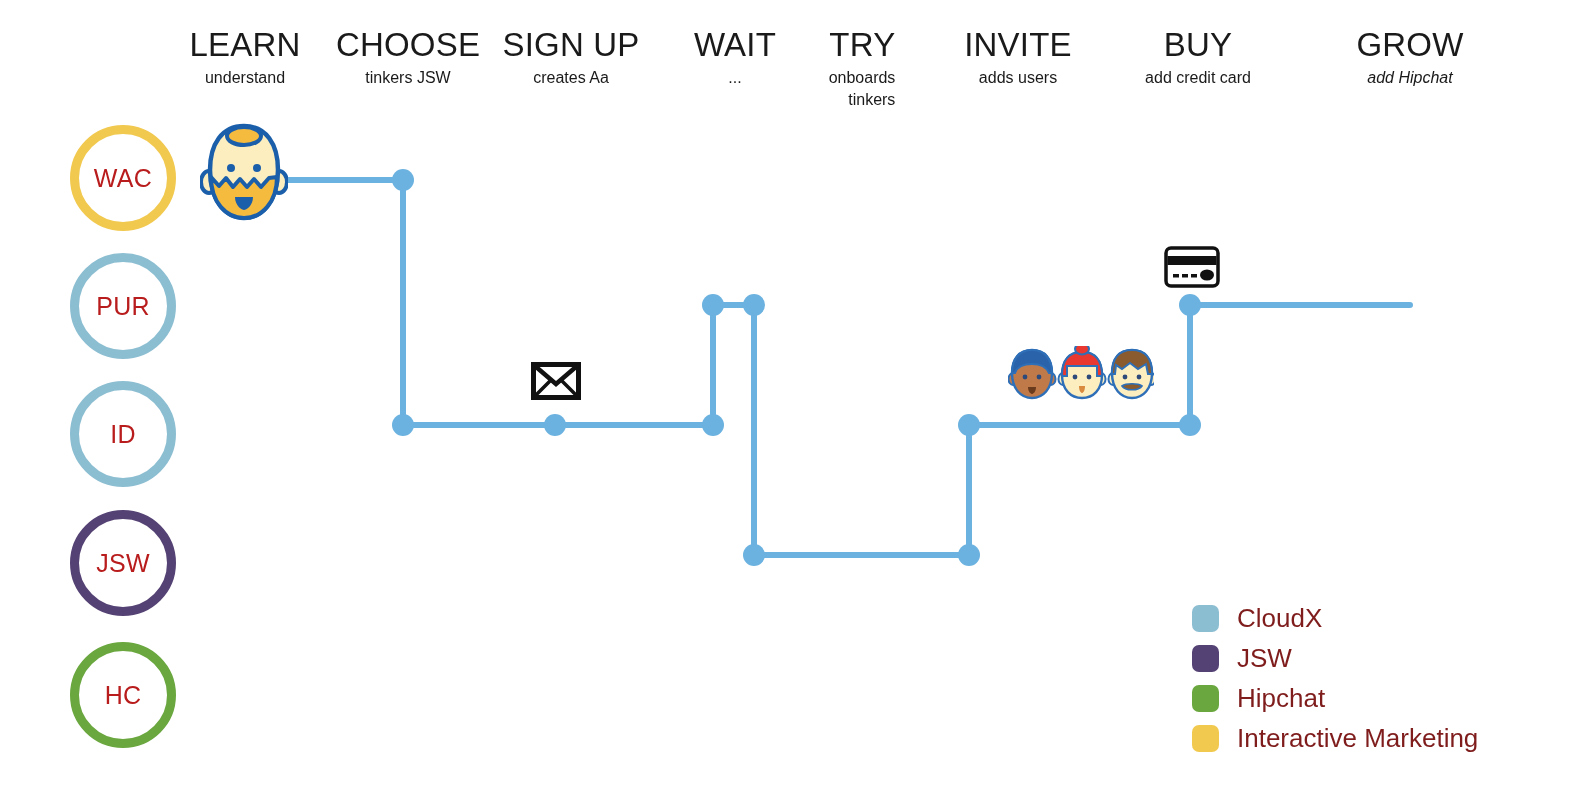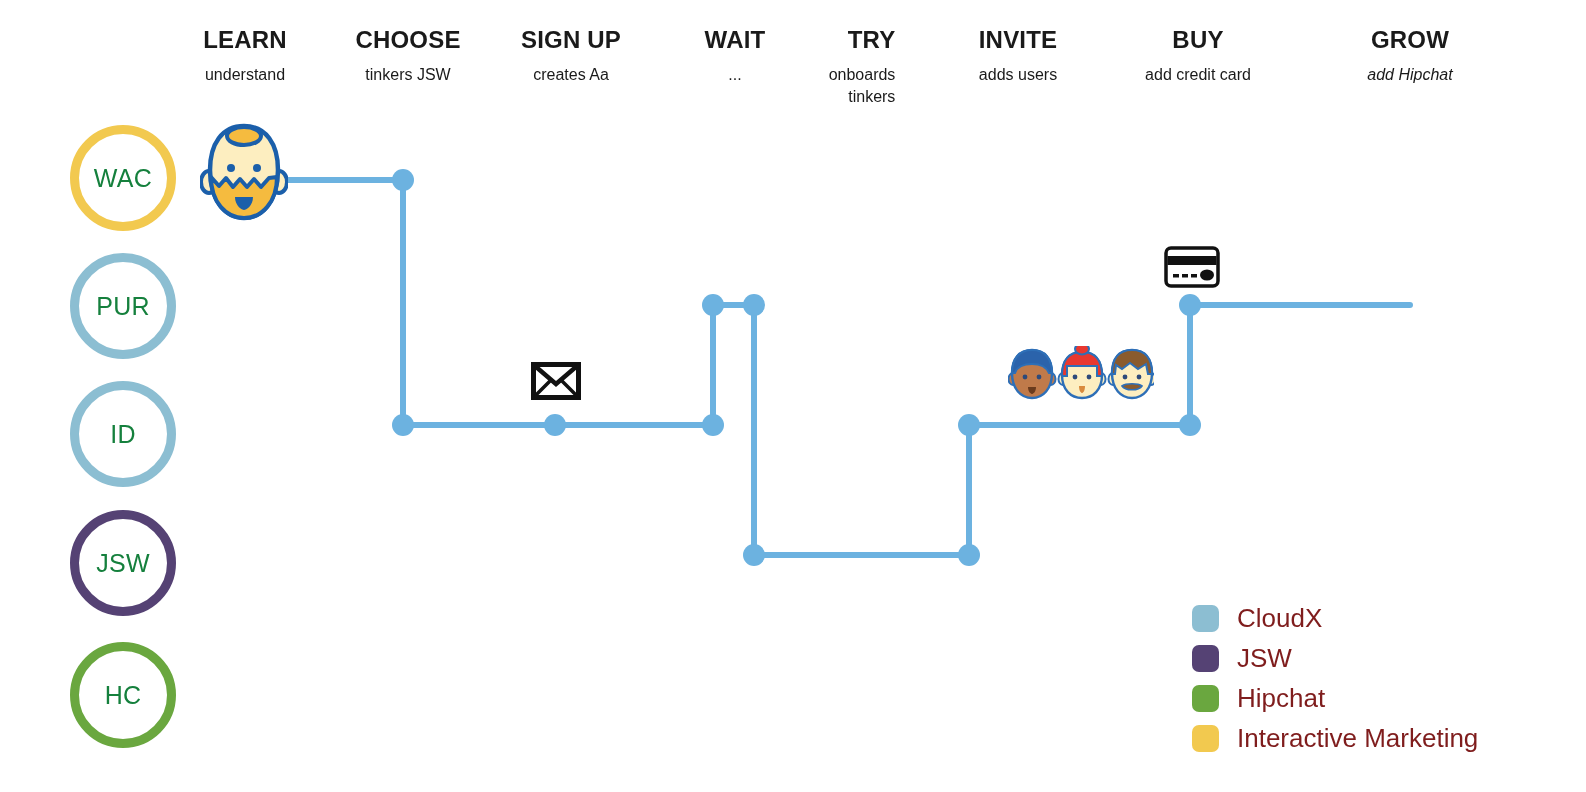--- a/index.html
+++ b/index.html
@@ -22,49 +22,49 @@
 
   
   .col-header {
     position: absolute;
     text-align: center;
     transform: translateX(-50%);
     line-height: 1.0;
     color: #1a1a1a;
   }
   .col-title {
-    font-size: 24px;
-    font-weight: 700;
+    font-size: 33px;
+    font-weight: 400;
     letter-spacing: 0.2px;
     white-space: nowrap;
   }
   .col-sub {
     font-size: 16px;
     font-weight: 400;
-    margin-top: 12px;
+    margin-top: 6px;
     white-space: nowrap;
     line-height: 1.35;
   }
 
   
   .stage-circle {
     position: absolute;
     width: 106px;
     height: 106px;
     border-radius: 50%;
     border: 9px solid #8cbed2;
     box-sizing: border-box;
     display: flex;
     align-items: center;
     justify-content: center;
     background: #ffffff;
   }
   .stage-circle span {
     font-size: 25px;
-    color: #15803d;
+    color: #b91c1c;
     letter-spacing: 0.3px;
   }
 
   
   #legend {
     position: absolute;
     left: 1192px;
     top: 598px;
   }
   .legend-row {

